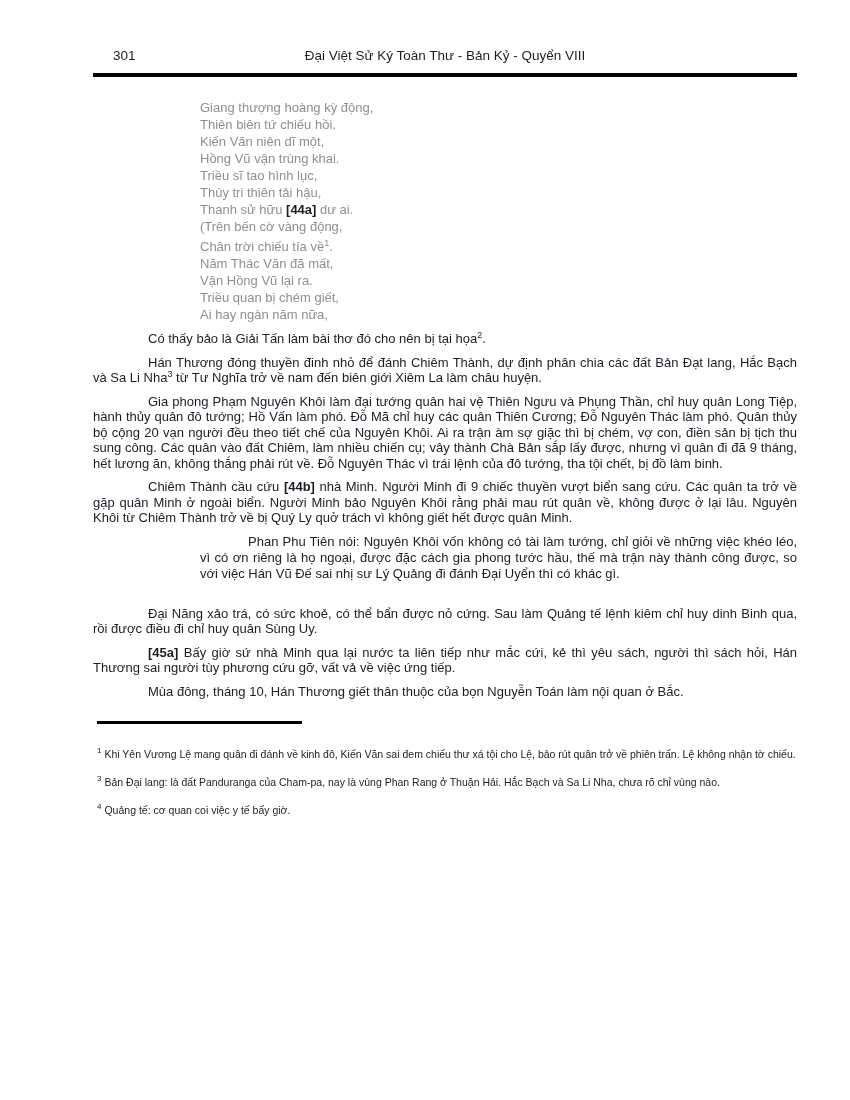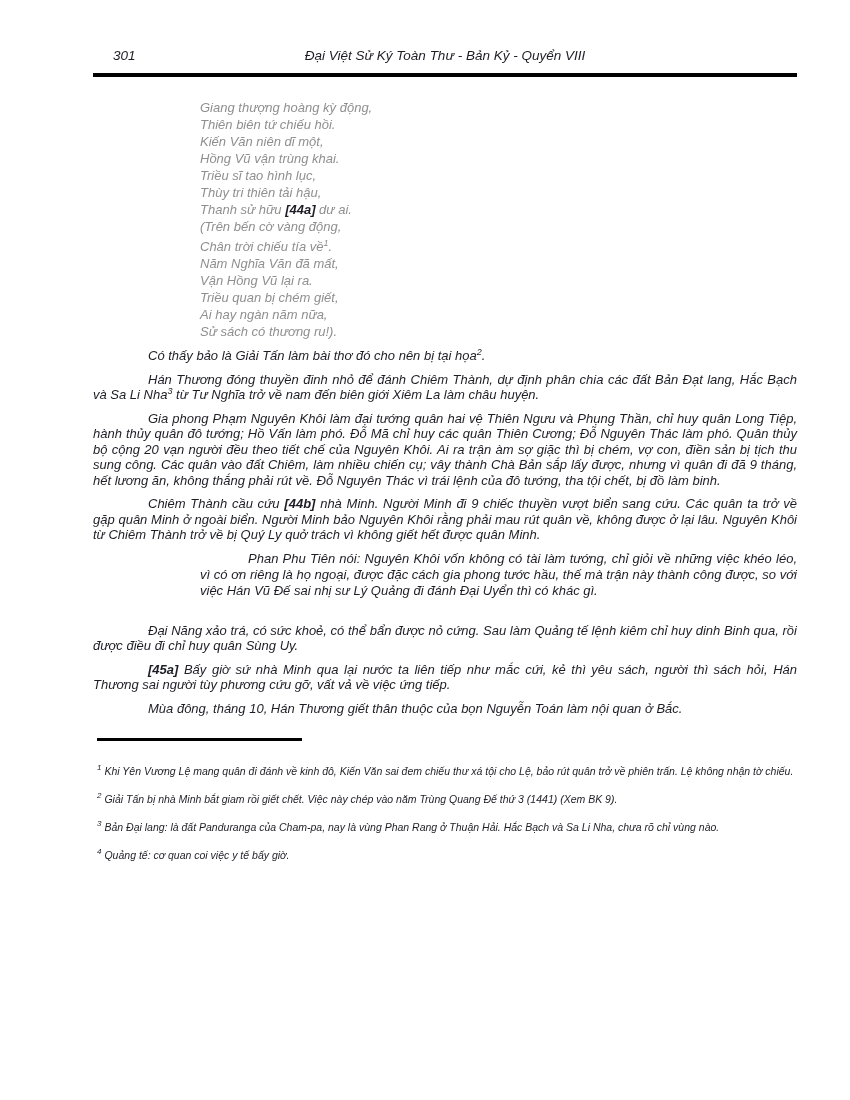--- a/index.html
+++ b/index.html
@@ -3,21 +3,21 @@
 <meta charset="utf-8">
 <style>
   html, body { margin: 0; padding: 0; }
   body {
     width: 850px; height: 1100px;
     background: #ffffff;
     font-family: "Liberation Sans", sans-serif;
     color: #1d1d26;
     overflow: hidden;
   }
-  .page { padding: 48px 53px 0 93px; font-style: italic; }
+  .page { padding: 48px 53px 0 93px; }
 
   .header-row { position: relative; height: 17px; font-size: 13.5px; }
   .page-number { position: absolute; left: 20px; top: 0; }
   .header-title { text-align: center; }
 
   .header-rule { height: 4px; background: #000; margin-top: 8px; }
 
   .poem {
     margin: 22px 0 8px 107px;
     font-size: 13px; line-height: 17px;
@@ -65,40 +65,38 @@
   <div class="poem" id="poem">
       <div class="poem-line"><span>Giang thượng hoàng kỳ động,</span></div>
       <div class="poem-line"><span>Thiên biên tứ chiếu hồi.</span></div>
       <div class="poem-line"><span>Kiến Văn niên dĩ một,</span></div>
       <div class="poem-line"><span>Hồng Vũ vận trùng khai.</span></div>
       <div class="poem-line"><span>Triều sĩ tao hình lục,</span></div>
       <div class="poem-line"><span>Thùy tri thiên tải hậu,</span></div>
       <div class="poem-line"><span>Thanh sử hữu </span><b>[44a]</b><span> dư ai.</span></div>
       <div class="poem-line"><span>(Trên bến cờ vàng động,</span></div>
       <div class="poem-line"><span>Chân trời chiếu tía về</span><sup>1</sup><span>.</span></div>
-      <div class="poem-line"><span>Năm Nghĩa Văn đã mất,</span></div>
+      <div class="poem-line"><span>Năm Thác Văn đã mất,</span></div>
       <div class="poem-line"><span>Vận Hồng Vũ lại ra.</span></div>
       <div class="poem-line"><span>Triều quan bị chém giết,</span></div>
       <div class="poem-line"><span>Ai hay ngàn năm nữa,</span></div>
-      <div class="poem-line"><span>Sử sách có thương ru!).</span></div>
     </div>
 
   <div class="paragraphs" id="paragraphs">
       <p class="body"><span>Có thấy bảo là Giải Tấn làm bài thơ đó cho nên bị tại họa</span><sup>2</sup><span>.</span></p>
       <p class="body"><span>Hán Thương đóng thuyền đinh nhỏ để đánh Chiêm Thành, dự định phân chia các đất Bản Đạt lang, Hắc Bạch và Sa Li Nha</span><sup>3</sup><span> từ Tư Nghĩa trở về nam đến biên giới Xiêm La làm châu huyện.</span></p>
       <p class="body"><span>Gia phong Phạm Nguyên Khôi làm đại tướng quân hai vệ Thiên Ngưu và Phụng Thần, chỉ huy quân Long Tiệp, hành thủy quân đô tướng; Hồ Vấn làm phó. Đỗ Mã chỉ huy các quân Thiên Cương; Đỗ Nguyên Thác làm phó. Quân thủy bộ cộng 20 vạn người đều theo tiết chế của Nguyên Khôi. Ai ra trận àm sợ giặc thì bị chém, vợ con, điền sản bị tịch thu sung công. Các quân vào đất Chiêm, làm nhiều chiến cụ; vây thành Chà Bản sắp lấy được, nhưng vì quân đi đã 9 tháng, hết lương ăn, không thắng phải rút về. Đỗ Nguyên Thác vì trái lệnh của đô tướng, tha tội chết, bị đồ làm binh.</span></p>
       <p class="body"><span>Chiêm Thành cầu cứu </span><b>[44b]</b><span> nhà Minh. Người Minh đi 9 chiếc thuyền vượt biển sang cứu. Các quân ta trở về gặp quân Minh ở ngoài biển. Người Minh bảo Nguyên Khôi rằng phải mau rút quân về, không được ở lại lâu. Nguyên Khôi từ Chiêm Thành trở về bị Quý Ly quở trách vì không giết hết được quân Minh.</span></p>
       <p class="quote"><span>Phan Phu Tiên nói: Nguyên Khôi vốn không có tài làm tướng, chỉ giỏi về những việc khéo léo, vì có ơn riêng là họ ngoại, được đặc cách gia phong tước hầu, thế mà trận này thành công được, so với việc Hán Vũ Đế sai nhị sư Lý Quảng đi đánh Đại Uyển thì có khác gì.</span></p>
       <p class="body"><span>Đại Năng xảo trá, có sức khoẻ, có thể bẩn được nỏ cứng. Sau làm Quảng tế lệnh kiêm chỉ huy dinh Binh qua, rồi được điều đi chỉ huy quân Sùng Uy.</span></p>
       <p class="body"><b>[45a]</b><span> Bấy giờ sứ nhà Minh qua lại nước ta liên tiếp như mắc cứi, kẻ thì yêu sách, người thì sách hỏi, Hán Thương sai người tùy phương cứu gỡ, vất vả về việc ứng tiếp.</span></p>
       <p class="body"><span>Mùa đông, tháng 10, Hán Thương giết thân thuộc của bọn Nguyễn Toán làm nội quan ở Bắc.</span></p>
     </div>
 
   <div class="footnote-rule"></div>
 
   <div class="footnotes" id="footnotes">
       <div class="footnote"><sup>1</sup><span>Khi Yên Vương Lệ mang quân đi đánh về kinh đô, Kiến Văn sai đem chiếu thư xá tội cho Lệ, bảo rút quân trở về phiên trấn. Lệ không nhận tờ chiếu.</span></div>
-      <div class="footnote"><sup>2</sup><span>Giải Tấn bị nhà Minh bắt giam rồi giết chết. Việc này chép vào năm Trùng Quang Đế thứ 3 (1441) (Xem BK 9).</span></div>
       <div class="footnote"><sup>3</sup><span>Bản Đại lang: là đất Panduranga của Cham-pa, nay là vùng Phan Rang ở Thuận Hải. Hắc Bạch và Sa Li Nha, chưa rõ chỉ vùng nào.</span></div>
       <div class="footnote"><sup>4</sup><span>Quảng tế: cơ quan coi việc y tế bấy giờ.</span></div>
     </div>
 
 </div>
 
 </body></html>

